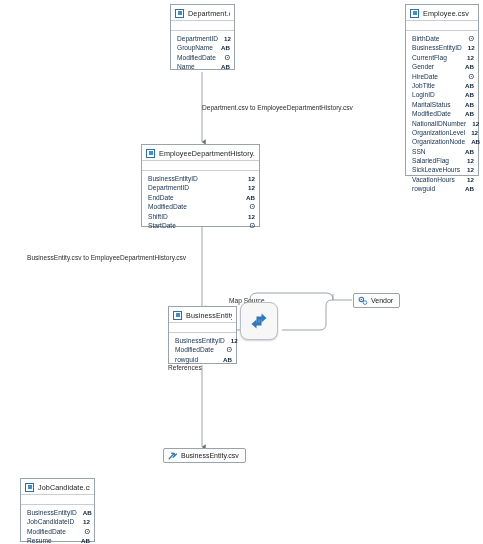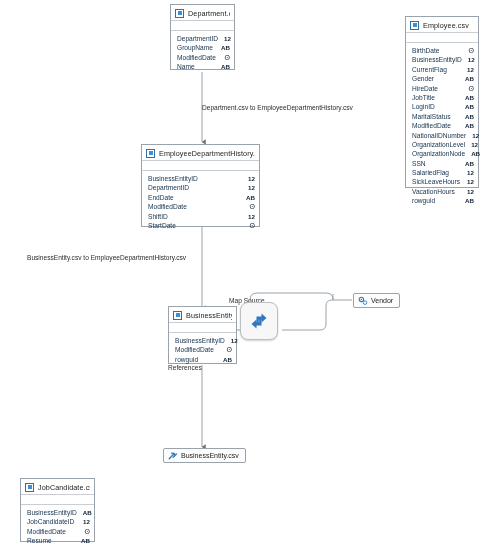--- a/index.html
+++ b/index.html
@@ -227,21 +227,21 @@
         <span class="field-name">ModifiedDate</span>
         <span class="field-type clock">ʘ</span>
       </div>
       <div class="field-row">
         <span class="field-name">Name</span>
         <span class="field-type">AB</span>
       </div>
     </div>
   </div>
 
-  <div class="entity" style="left:405px; top:16px; width:74px; height:172px;">
+  <div class="entity" style="left:405px; top:4px; width:74px; height:172px;">
     <div class="entity-header">
       <span class="csv-icon"></span>
       <span class="entity-title">Employee.csv</span>
     </div>
     <div class="entity-subbar"></div>
     <div class="entity-fields">
       <div class="field-row">
         <span class="field-name">BirthDate</span>
         <span class="field-type clock">ʘ</span>
       </div>

